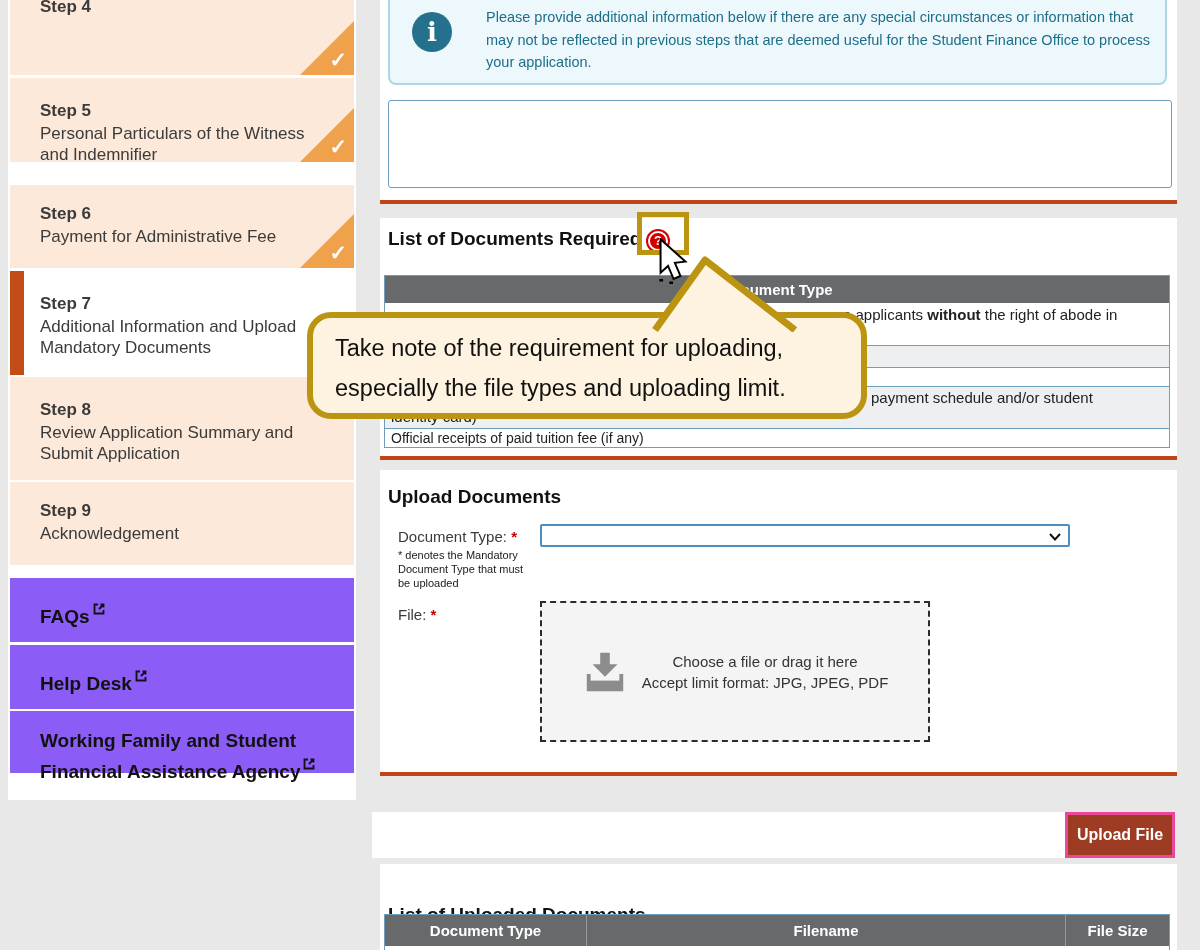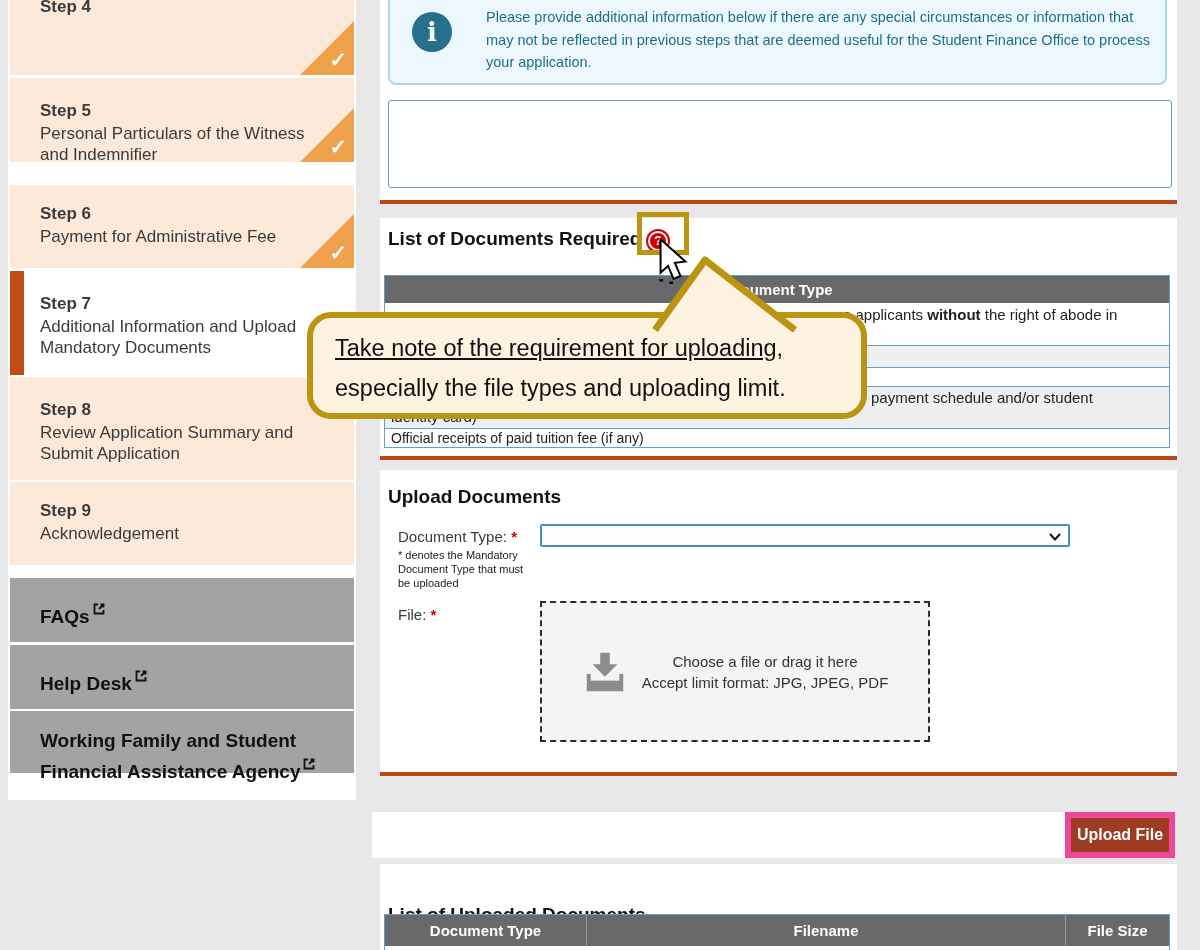--- a/index.html
+++ b/index.html
@@ -11,21 +11,21 @@
   
   #sidebar-panel { position:absolute; left:8px; top:-36px; width:348px; height:836px; background:#fff; }
   .side-item { position:absolute; left:2px; width:344px; background:#fce9d9; overflow:hidden; cursor:pointer; }
   .side-item .txt { padding:0 26px 0 30px; color:#3b3b3b; font-size:17px; line-height:21px; }
   .side-item .step-no { font-weight:bold; margin-bottom:2px; }
   .side-item.active { background:#fff; }
   .active-bar { position:absolute; left:0; top:0; width:14px; height:100%; background:#c24b16; }
   .check-tri { position:absolute; right:0; bottom:0; width:0; height:0;
     border-left:54px solid transparent; border-bottom:54px solid #efa14c; }
   .check-glyph { position:absolute; right:7px; bottom:3px; color:#fff; font-weight:bold; font-size:21px; }
-  .side-link { position:absolute; left:2px; width:344px; background:#a3a3a3; cursor:pointer; }
+  .side-link { position:absolute; left:2px; width:344px; background:#8b5cf6; cursor:pointer; }
   .side-link .txt { padding:0 22px 0 30px; color:#111; font-size:19px; font-weight:bold; line-height:24px; }
   .ext-icon { display:inline-block; vertical-align:super; margin-left:2px; }
   
   .sec { position:absolute; left:380px; width:797px; background:#fff; }
   .sec-divider { position:absolute; left:0; bottom:0; width:100%; height:4px; background:#bf4418; }
   .h2 { font-size:19px; font-weight:bold; color:#111; }
   
   #info-box { position:absolute; left:8px; top:-14px; width:779px; height:99px;
     background:#edf8fc; border:2px solid #aed6e4; border-radius:8px; }
   #info-icon { position:absolute; left:22px; top:24px; width:40px; height:40px; border-radius:50%;
@@ -53,36 +53,36 @@
     border:2px solid #4a8fc0; border-radius:2px; cursor:pointer; }
   #doctype-select svg { position:absolute; right:7px; top:7px; }
   #dropzone { position:absolute; left:160px; top:131px; width:390px; height:141px; background:#f4f4f4;
     border:2px dashed #2b2b2b; display:flex; align-items:center; justify-content:center; gap:14px; cursor:pointer; }
   #dropzone .dz-text { font-size:15px; color:#333; line-height:21px; text-align:center; }
   
   #upload-bar { position:absolute; left:372px; top:812px; width:803px; height:46px; }
   #filename-input { position:absolute; left:0; top:0; width:693px; height:46px; border:none; background:#fff;
     font-family:inherit; font-size:15px; padding:0 10px; }
   #upload-file-button { position:absolute; left:693px; top:0; width:110px; height:46px; background:#9e3b23;
-    border:6px solid #ec4899; color:#fff; font-weight:bold; font-size:16px; font-family:inherit; cursor:pointer; }
+    border:3px solid #ec4899; color:#fff; font-weight:bold; font-size:16px; font-family:inherit; cursor:pointer; }
   
   #uploaded-table { position:absolute; left:4px; top:50px; width:786px; border:1px solid #6d9ebe; }
   #uploaded-head { display:flex; height:31px; background:#67696b; }
   #uploaded-head .col { color:#fff; font-weight:bold; font-size:15px; text-align:center; line-height:31px;
     border-right:1px solid #9a9a9a; }
   #uploaded-head .col:last-child { border-right:none; }
   .col-doctype { width:202px; } .col-filename { width:479px; } .col-filesize { width:103px; }
   #uploaded-empty-row { height:12px; background:#fff; }
   
   #tip-tail { position:absolute; left:645px; top:252px; z-index:42; }
   #tooltip { position:absolute; left:307px; top:312px; width:560px; height:107px; z-index:41;
     background:#fdf3e0; border:6px solid #bb9412; border-radius:24px; }
   #tooltip .tip-line { display:block; position:relative; z-index:43; padding-left:22px;
     font-size:23.5px; color:#111; line-height:40px; }
-  #tooltip .pad-top { padding-top:10px;text-decoration:underline; }
+  #tooltip .pad-top { padding-top:10px; }
   #gold-box { position:absolute; left:637px; top:212px; width:52px; height:43px;
     border:5px solid #bb9412; z-index:44; }
   #cursor { position:absolute; left:658px; top:238px; z-index:45; }
 </style>
 </head>
 <body>
 
 <div id="screen">
 
   <div id="sidebar-panel">

